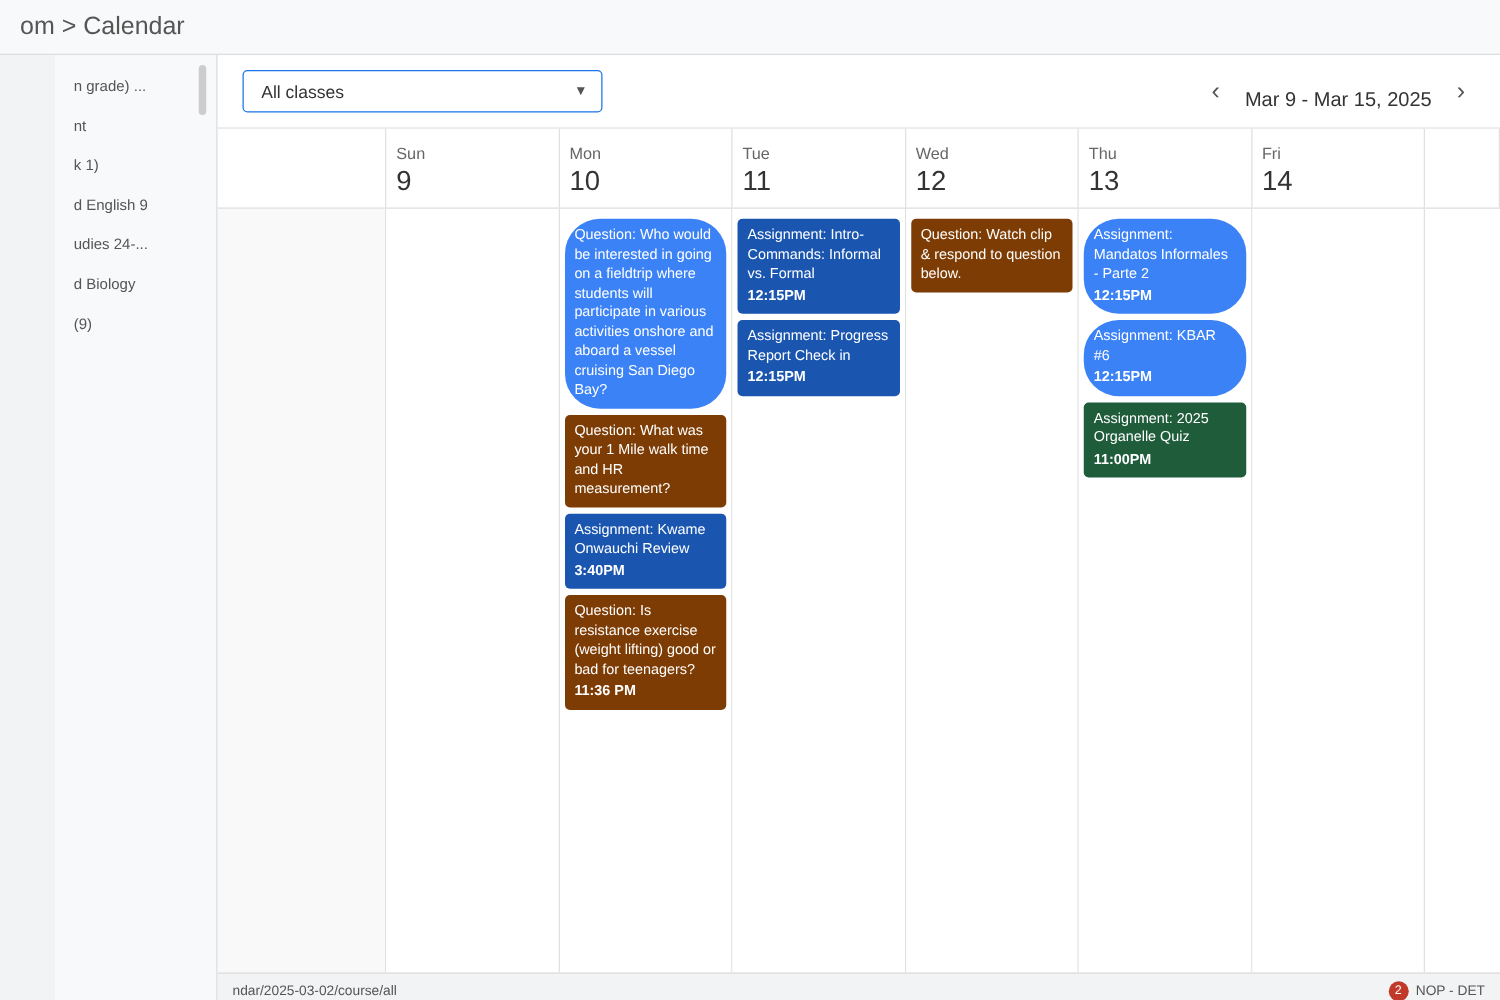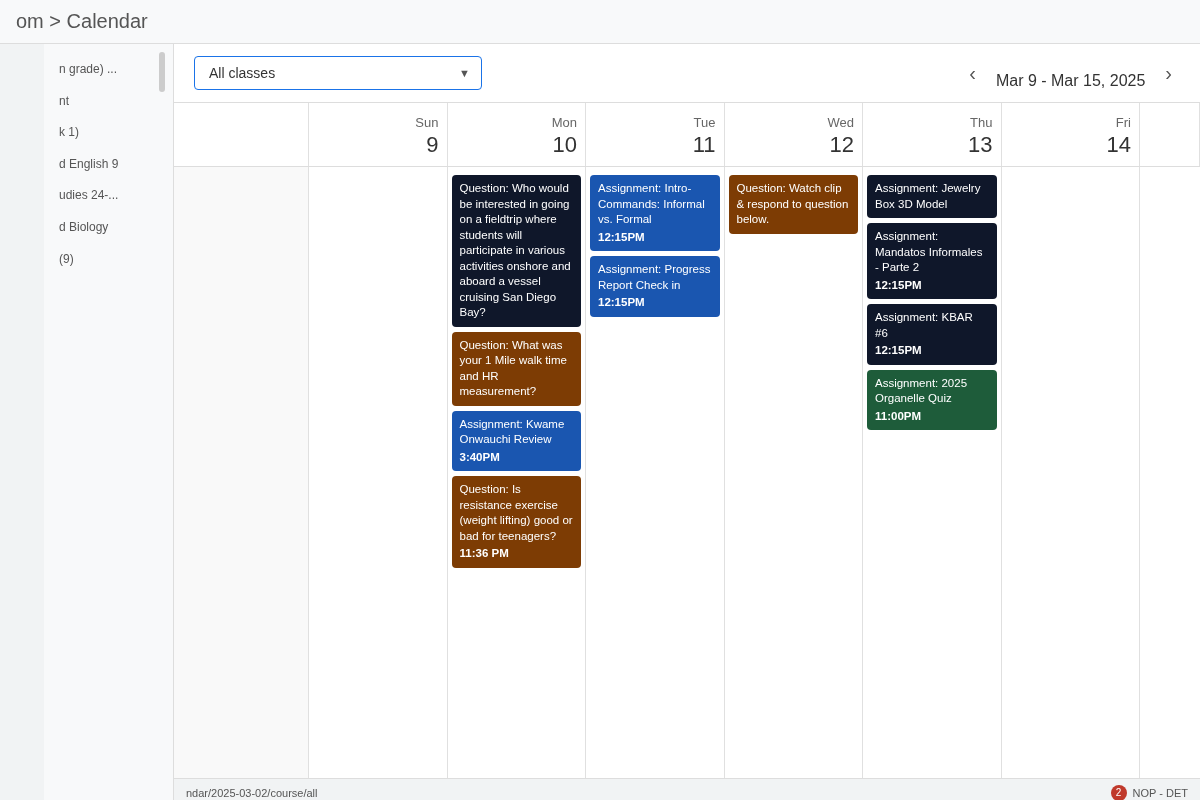--- a/index.html
+++ b/index.html
@@ -134,21 +134,21 @@
 
     .calendar-header {
       display: grid;
       grid-template-columns: 135px repeat(6, 1fr) 60px;
       border-bottom: 1px solid #ddd;
       background: #fff;
     }
 
     .day-header {
       padding: 12px 8px 8px;
-      text-align: right;
+      text-align: left;
       font-size: 13px;
       color: #666;
       border-right: 1px solid #e0e0e0;
     }
 
     .day-number {
       font-size: 22px;
       font-weight: 400;
       color: #333;
       display: block;
@@ -188,21 +188,21 @@
       color: #fff;
       cursor: pointer;
       line-height: 1.35;
     }
 
     .event-card .event-time {
       font-weight: 700;
       margin-top: 2px;
     }
 
-    .event-teal { background-color: #0f172a; }
+    .event-teal { background-color: #3b82f6; border-radius: 28px; }
     .event-brown { background-color: #7d3c04; }
     .event-blue { background-color: #1a56b0; }
     .event-green { background-color: #1e5c3a; }
   </style>
 </head>
 <body>
 
 <div class="breadcrumb">
   <span>om &gt; Calendar</span>
 </div>
@@ -312,23 +312,20 @@
         </div>
 
         <div class="day-col">
           <div class="event-card event-brown">
             <span>Question: Watch clip &amp; respond to question below.</span>
           </div>
         </div>
 
         <div class="day-col">
           <div class="event-card event-teal">
-            <span>Assignment: Jewelry Box 3D Model</span>
-          </div>
-          <div class="event-card event-teal">
             <span>Assignment: Mandatos Informales - Parte 2</span>
             <div class="event-time">12:15PM</div>
           </div>
           <div class="event-card event-teal">
             <span>Assignment: KBAR #6</span>
             <div class="event-time">12:15PM</div>
           </div>
           <div class="event-card event-green">
             <span>Assignment: 2025 Organelle Quiz</span>
             <div class="event-time">11:00PM</div>

